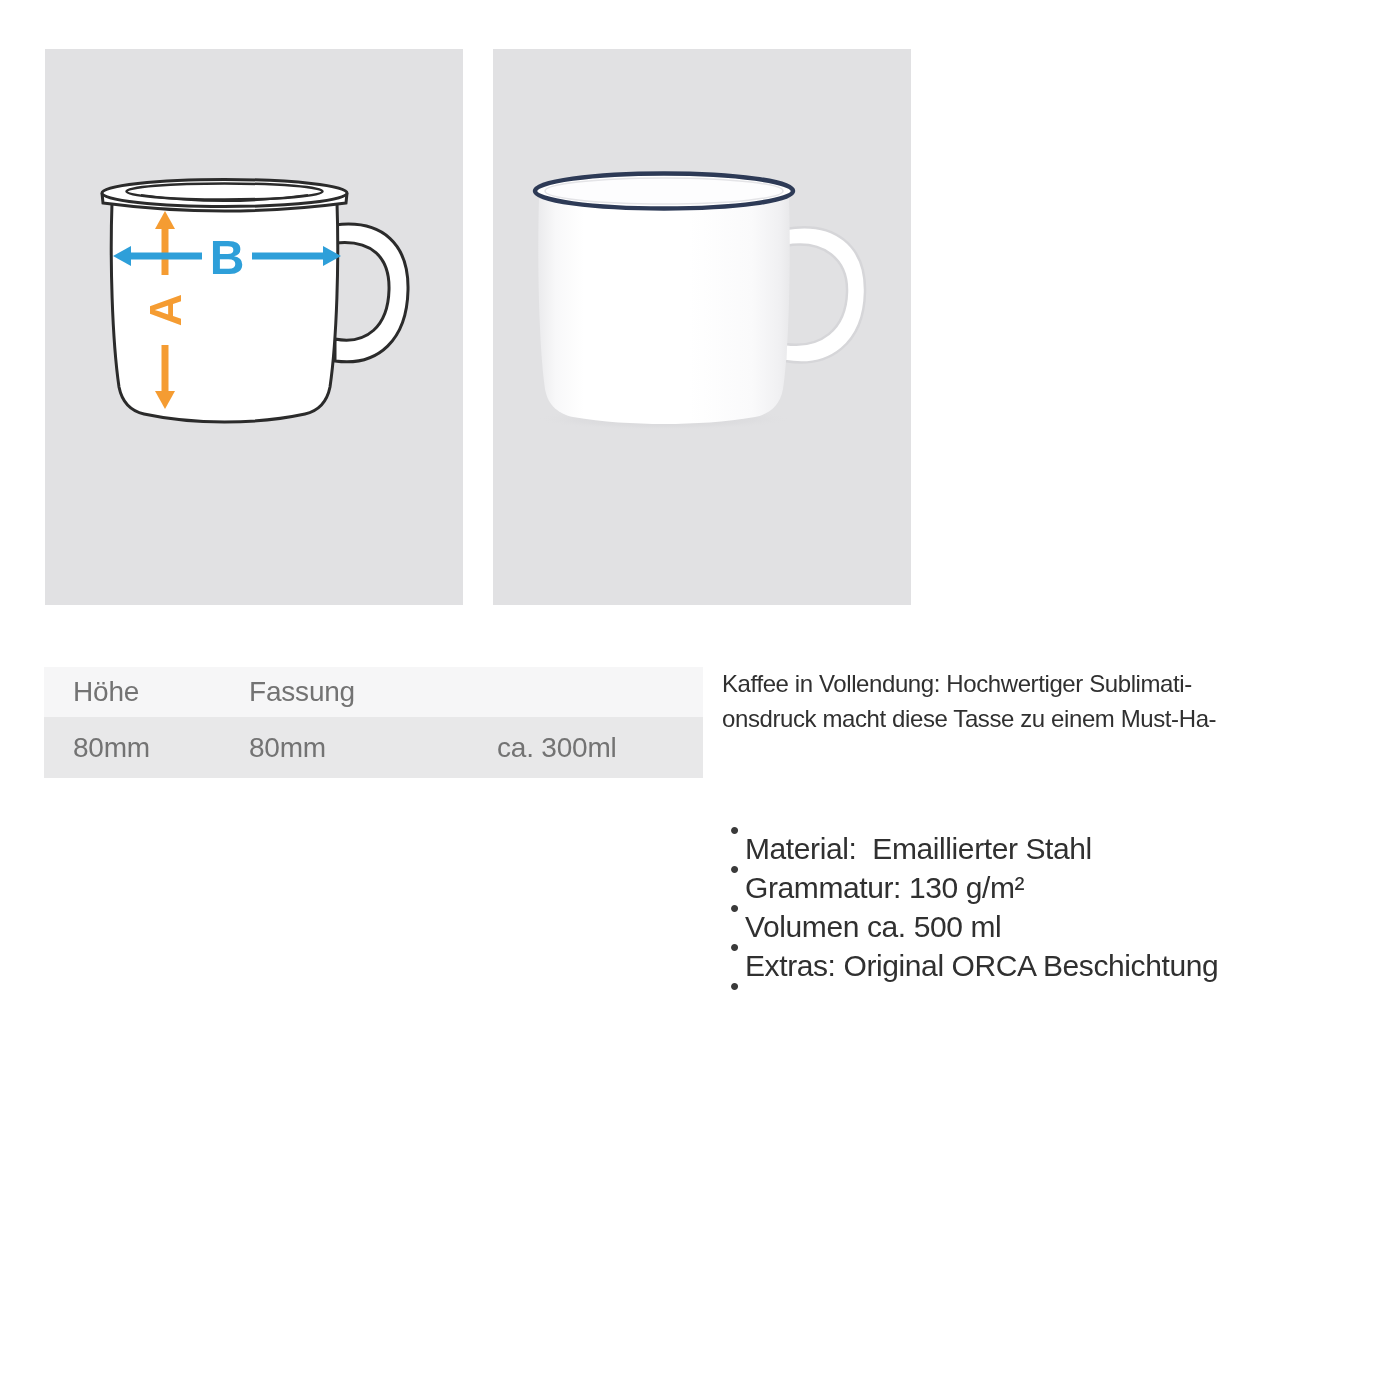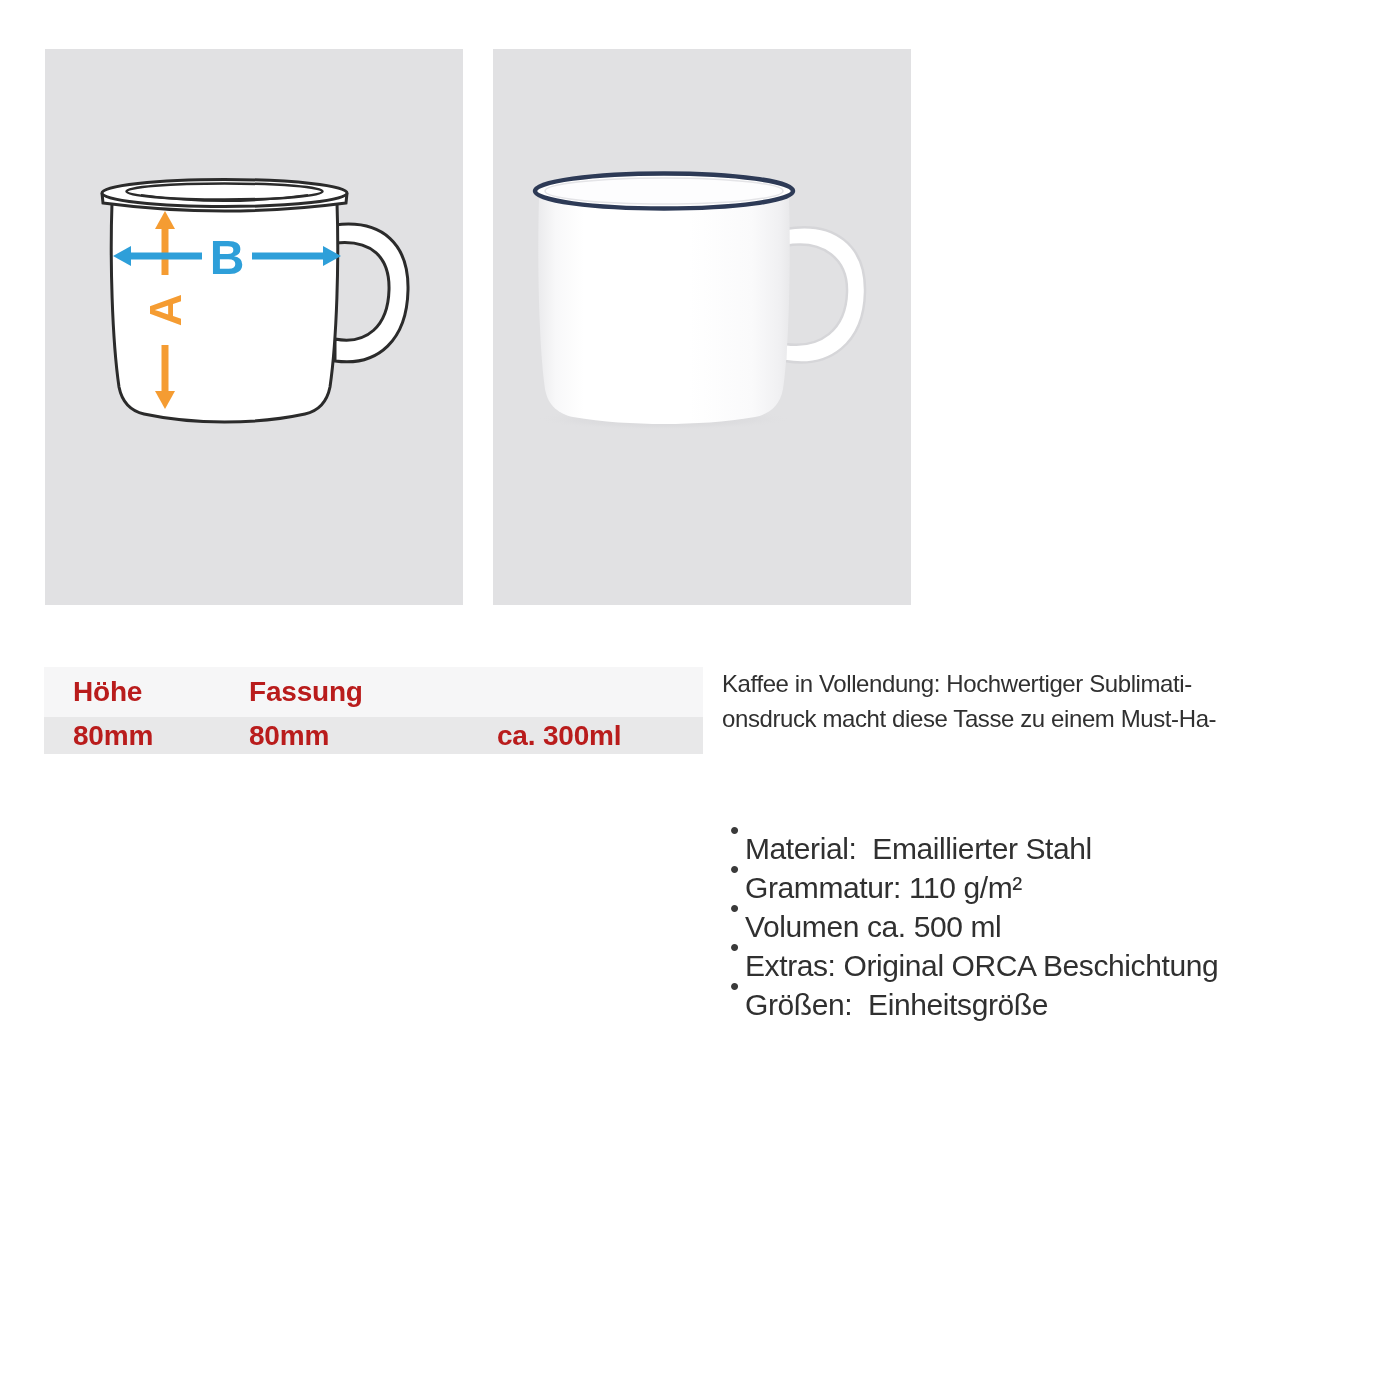--- a/index.html
+++ b/index.html
@@ -17,27 +17,26 @@
   .panel-right { left: 493px; }
   .panel svg { display: block; width: 418px; height: 556px; }
 
   
   .dims-table {
     position: absolute;
     left: 44px;
     top: 667px;
     width: 659px;
     font-size: 28px;
-    color: #b91c1c;
+    color: #737373;
     letter-spacing: -0.2px;
-    font-weight: bold;
   }
   .dims-row { display: flex; align-items: center; }
   .dims-header { background: #f6f6f7; height: 50px; }
-  .dims-data   { background: #e8e8e9; height: 37px; }
+  .dims-data   { background: #e8e8e9; height: 61px; }
   .dims-cell { padding-left: 29px; white-space: pre; }
   .dims-cell.c1 { width: 176px; }
   .dims-cell.c2 { width: 248px; }
   .dims-cell.c3 { width: 235px; }
 
   
   .desc-para {
     position: absolute;
     left: 722px;
     top: 666px;
@@ -162,27 +161,26 @@
   <span class="para-line">onsdruck macht diese Tasse zu einem Must-Ha-</span>
 </p>
 
 <ul class="desc-bullets">
   <li>
     <span class="bullet-dot">•</span>
     <span class="bullet-text">Material:  Emaillierter Stahl</span>
   </li>
   <li>
     <span class="bullet-dot">•</span>
-    <span class="bullet-text">Grammatur: 110 g/m²</span>
+    <span class="bullet-text">Grammatur: 130 g/m²</span>
   </li>
   <li>
     <span class="bullet-dot">•</span>
     <span class="bullet-text">Volumen ca. 500 ml</span>
   </li>
   <li>
     <span class="bullet-dot">•</span>
     <span class="bullet-text">Extras: Original ORCA Beschichtung</span>
   </li>
   <li>
     <span class="bullet-dot">•</span>
-    <span class="bullet-text">Größen:  Einheitsgröße</span>
   </li>
 </ul>
 
 </body></html>

